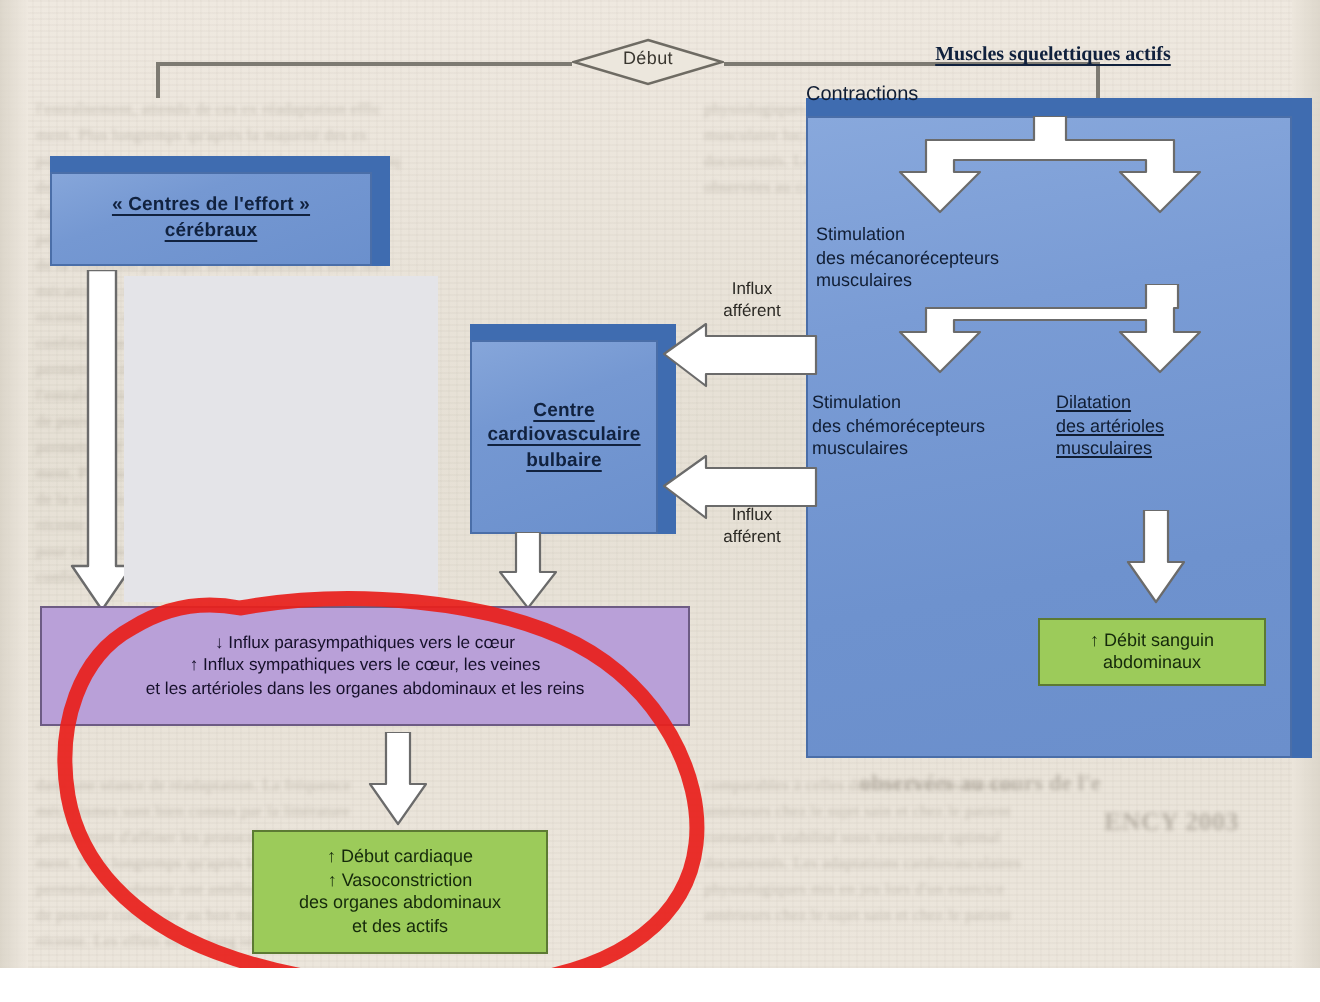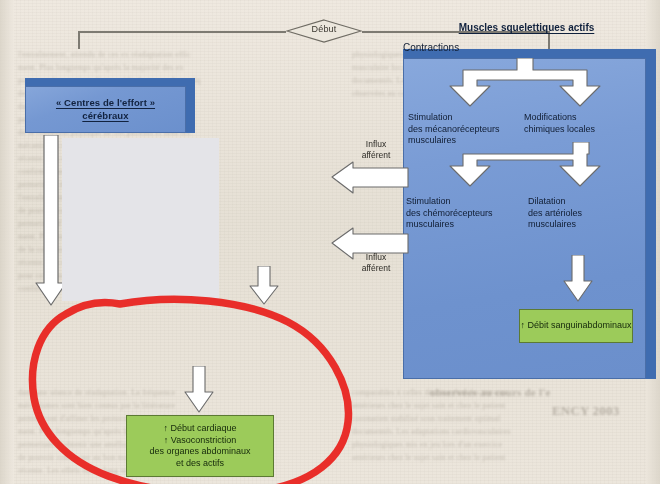--- a/index.html
+++ b/index.html
@@ -117,21 +117,21 @@
     position:absolute;left:20px;top:303px;width:325px;height:60px;
     background:#b9a0d8;border:1px solid #6d5b84;
     display:flex;flex-direction:column;align-items:center;justify-content:center;
     color:#16102a;font-size:8.6px;line-height:11.4px;filter:blur(.25px);
     box-sizing:border-box;
   }
   .greenbox-main{
     left:126px;top:415px;width:148px;height:62px;
     flex-direction:column;
   }
-  .greenbox-muscle{left:519px;top:309px;width:114px;height:34px;flex-direction:row;text-align:center;}
+  .greenbox-muscle{left:519px;top:309px;width:114px;height:34px;flex-direction:column;text-align:center;}
 
   
   .influx{
     position:absolute;text-align:center;color:#2c2a25;
     font-size:8.5px;line-height:10.5px;filter:blur(.35px);
   }
 
   
   .redcircle{position:absolute;left:0;top:270px;width:400px;height:231px;pointer-events:none;}
 </style>
@@ -208,63 +208,71 @@
     <div class="side"></div>
     <div class="face"></div>
     <div class="txt">
       <div>
         <div class="u">« Centres de l'effort »</div>
         <div class="u">cérébraux</div>
       </div>
     </div>
   </div>
 
+  <div class="box3d" style="left:235px;top:162px;width:103px;height:105px;">
+    <div class="top"></div>
+    <div class="side"></div>
+    <div class="face"></div>
+    <div class="txt">
+      <div>
+        <div class="u">Centre</div>
+        <div class="u">cardiovasculaire</div>
+        <div class="u">bulbaire</div>
+      </div>
+    </div>
+  </div>
 
   <div class="panel">
     <div class="ptop"></div>
     <div class="pside"></div>
     <div class="pface"></div>
   </div>
 
-  <div class="ptitle" style="left:403px;">
+  <div class="ptitle" style="left:403px;font-family:Liberation Serif, serif;">
     <span class="u">Muscles squelettiques actifs</span>
   </div>
 
   <div class="plabel" style="left:403px;width:243px;top:42px;font-size:10px;">Contractions</div>
 
   <div class="warrow" style="left:437px;top:58px;">
     <svg width="176" height="52" viewBox="0 0 176 52">
       <path d="M80,0 L96,0 L96,12 L150,12 L150,28 L163,28 L143,48 L123,28 L136,28 L136,22 L40,22 L40,28 L53,28 L33,48 L13,28 L26,28 L26,12 L80,12 Z" fill="#ffffff" stroke="#6b6b6b" stroke-width="1.1" stroke-linejoin="round"></path>
     </svg>
   </div>
 
   <div class="plabel" style="left:408px;width:110px;top:112px;">
     <div>Stimulation</div>
     <div>des mécanorécepteurs</div>
     <div>musculaires</div>
   </div>
 
-  <div class="plabel" style="left:524px;width:112px;top:112px;">
-    <div>Modifications</div>
-    <div>chimiques locales</div>
-  </div>
 
   <div class="warrow" style="left:437px;top:142px;">
     <svg width="176" height="52" viewBox="0 0 176 52">
       <path d="M136,0 L152,0 L152,12 L150,12 L150,24 L163,24 L143,44 L123,24 L136,24 L136,18 L40,18 L40,24 L53,24 L33,44 L13,24 L26,24 L26,12 L136,12 Z" fill="#ffffff" stroke="#6b6b6b" stroke-width="1.1" stroke-linejoin="round"></path>
     </svg>
   </div>
 
   <div class="plabel" style="left:406px;width:116px;top:196px;">
     <div>Stimulation</div>
     <div>des chémorécepteurs</div>
     <div>musculaires</div>
   </div>
 
-  <div class="plabel" style="left:528px;width:104px;top:196px;">
+  <div class="plabel" style="left:528px;width:104px;top:196px;text-decoration:underline;">
     <div>Dilatation</div>
     <div>des artérioles</div>
     <div>musculaires</div>
   </div>
 
   <div class="warrow" style="left:563px;top:255px;">
     <svg width="30" height="48" viewBox="0 0 30 48">
       <path d="M9,0 L21,0 L21,26 L29,26 L15,46 L1,26 L9,26 Z" fill="#ffffff" stroke="#6b6b6b" stroke-width="1.1" stroke-linejoin="round"></path>
     </svg>
   </div>
@@ -301,20 +309,25 @@
   </div>
 
   <div class="occluder"></div>
 
   <div class="warrow" style="left:248px;top:266px;">
     <svg width="32" height="40" viewBox="0 0 32 40">
       <path d="M10,0 L22,0 L22,20 L30,20 L16,38 L2,20 L10,20 Z" fill="#ffffff" stroke="#6b6b6b" stroke-width="1.1" stroke-linejoin="round"></path>
     </svg>
   </div>
 
+  <div class="purplebox">
+    <div>↓ Influx parasympathiques vers le cœur</div>
+    <div>↑ Influx sympathiques vers le cœur, les veines</div>
+    <div>et les artérioles dans les organes abdominaux et les reins</div>
+  </div>
 
   <div class="warrow" style="left:183px;top:366px;">
     <svg width="32" height="48" viewBox="0 0 32 48">
       <path d="M10,0 L22,0 L22,26 L30,26 L16,46 L2,26 L10,26 Z" fill="#ffffff" stroke="#6b6b6b" stroke-width="1.1" stroke-linejoin="round"></path>
     </svg>
   </div>
 
   <div class="greenbox greenbox-main">
     <div>↑ Début cardiaque</div>
     <div>↑ Vasoconstriction</div>

